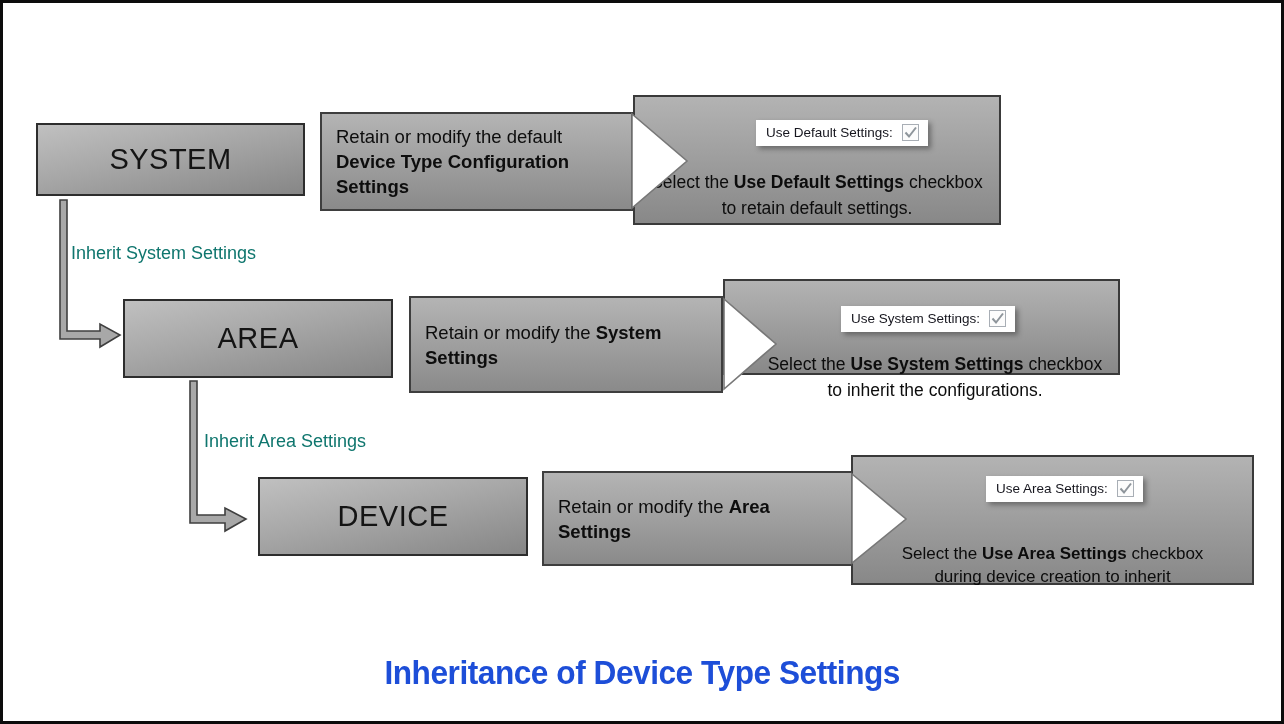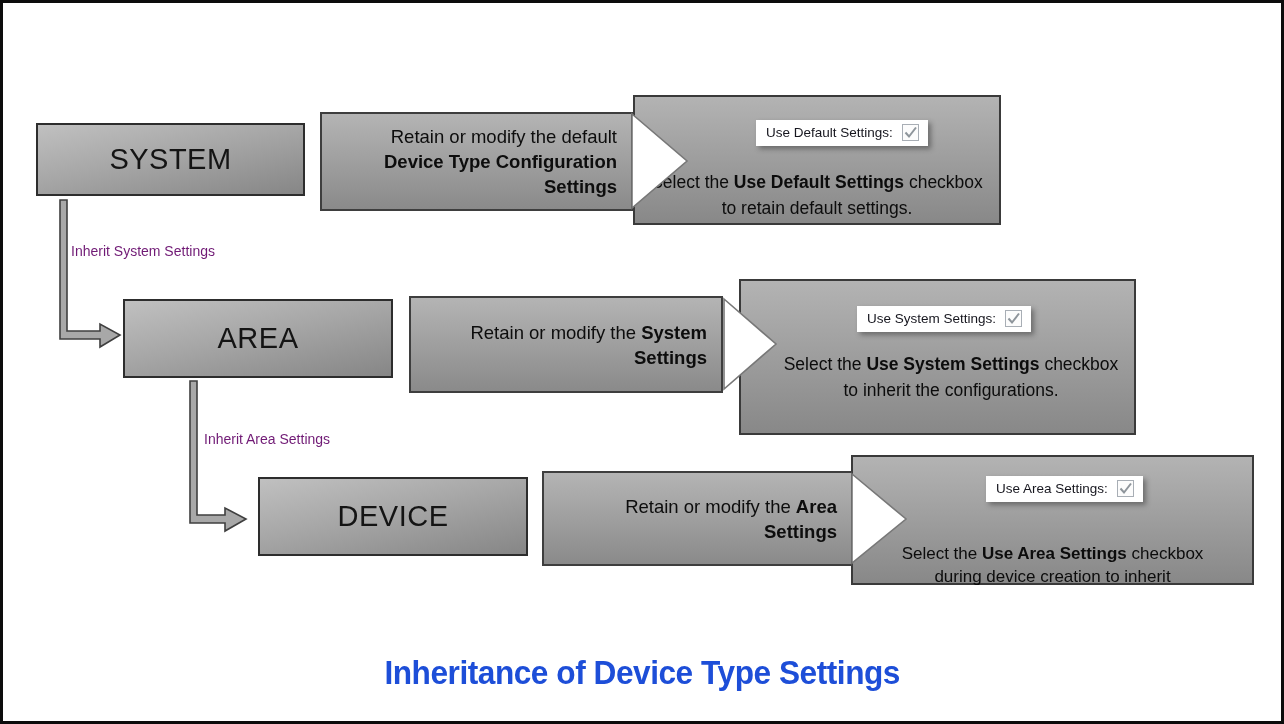--- a/index.html
+++ b/index.html
@@ -11,21 +11,21 @@
   .overlay{position:absolute; left:0; top:0; width:1284px; height:724px; pointer-events:none; z-index:6;}
 
   .level-box{
     position:absolute; display:flex; align-items:center; justify-content:center;
     font-size:29px; color:#141414; letter-spacing:0.5px;
     background:linear-gradient(168deg,#c0c0c0 0%,#a7a7a7 45%,#868686 100%);
     border:2px solid #2d2d2d; box-sizing:border-box; z-index:3;
   }
   .action-box{
     position:absolute; display:flex; align-items:center; justify-content:center;
-    text-align:right; font-size:18.5px; line-height:25px; color:#0d0d0d;
+    text-align:left; font-size:18.5px; line-height:25px; color:#0d0d0d;
     background:linear-gradient(180deg,#b4b4b4 0%,#8a8a8a 100%);
     border:2px solid #3e3e3e; box-sizing:border-box; padding:0 14px; z-index:3;
   }
   .callout-box{
     position:absolute;
     background:linear-gradient(180deg,#b3b3b3 0%,#888888 100%);
     border:2px solid #3a3a3a; box-sizing:border-box; z-index:2;
   }
   .checkbox-widget{
     position:absolute; display:flex; align-items:center; gap:9px;
@@ -36,31 +36,31 @@
   .cb-box{
     width:17px; height:17px; box-sizing:border-box; background:#fcfcfc;
     border:1px solid #a8aeb5; display:flex; align-items:center; justify-content:center;
   }
   .note{position:absolute; left:0; right:0; text-align:center; color:#0c0c0c;}
   .note-lg{font-size:17.5px; line-height:26px;}
   .note-sm{font-size:17px; line-height:23px;}
   .note-line{white-space:nowrap;}
   .note b, .action-box b{font-weight:700;}
 
-  .connector-label{position:absolute; font-size:14px; color:#701a75; white-space:nowrap; z-index:3;}
+  .connector-label{position:absolute; font-size:18px; color:#0f766e; white-space:nowrap; z-index:3;}
 
   .lv-system{left:33px;  top:120px; width:269px; height:73px;}
   .ac-system{left:317px; top:109px; width:313px; height:99px;}
   .co-system{left:630px; top:92px;  width:368px; height:130px;}
   .wd-system{left:121px; top:23px;}
   .nt-system{top:72px;}
 
   .lv-area{left:120px; top:296px; width:270px; height:79px;}
   .ac-area{left:406px; top:293px; width:314px; height:97px;}
-  .co-area{left:720px; top:276px; width:397px; height:156px;margin-left:16px;}
+  .co-area{left:720px; top:276px; width:397px; height:96px;}
   .wd-area{left:116px; top:25px;}
   .nt-area{top:70px;padding-left:27px;}
 
   .lv-device{left:255px; top:474px; width:270px; height:79px;}
   .ac-device{left:539px; top:468px; width:311px; height:95px;}
   .co-device{left:848px; top:452px; width:403px; height:130px;}
   .wd-device{left:133px; top:19px;}
   .nt-device{top:64px;margin-top:21px;}
 
   .cl-1{left:68px;  top:240px;}

